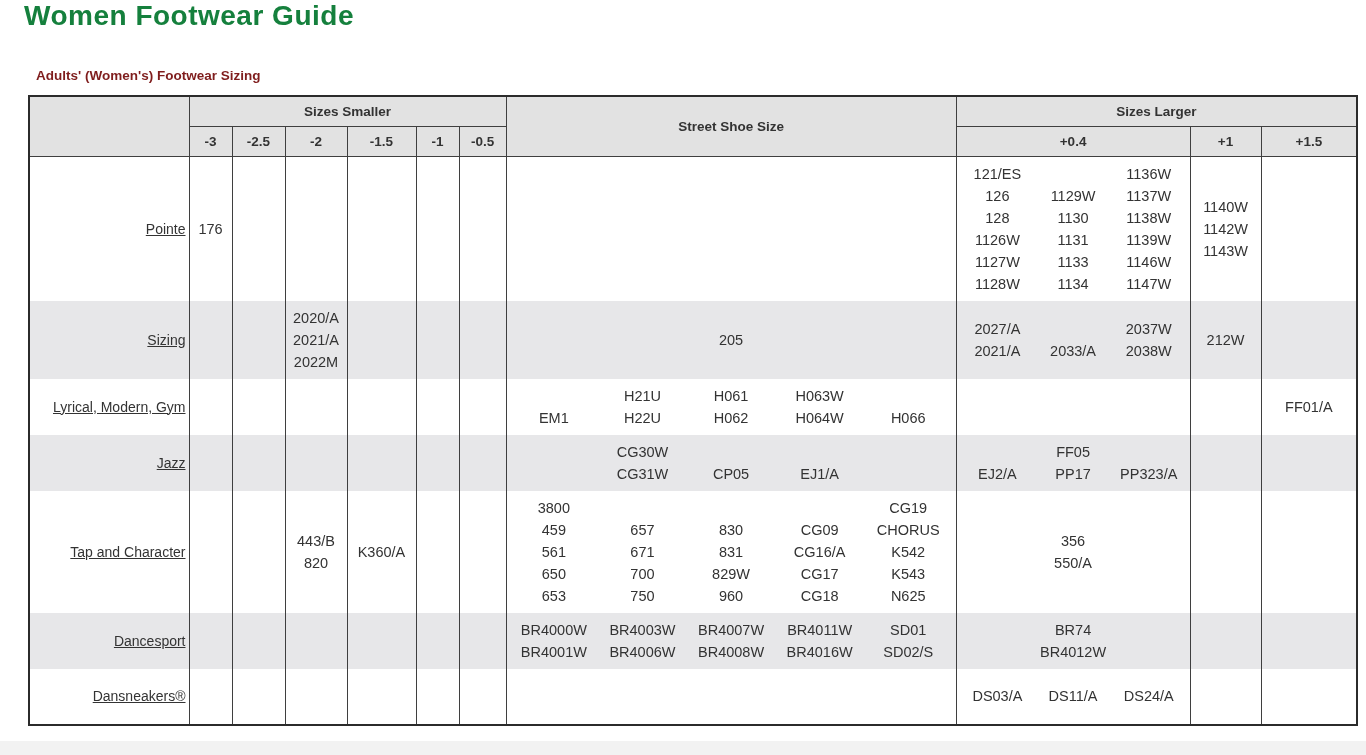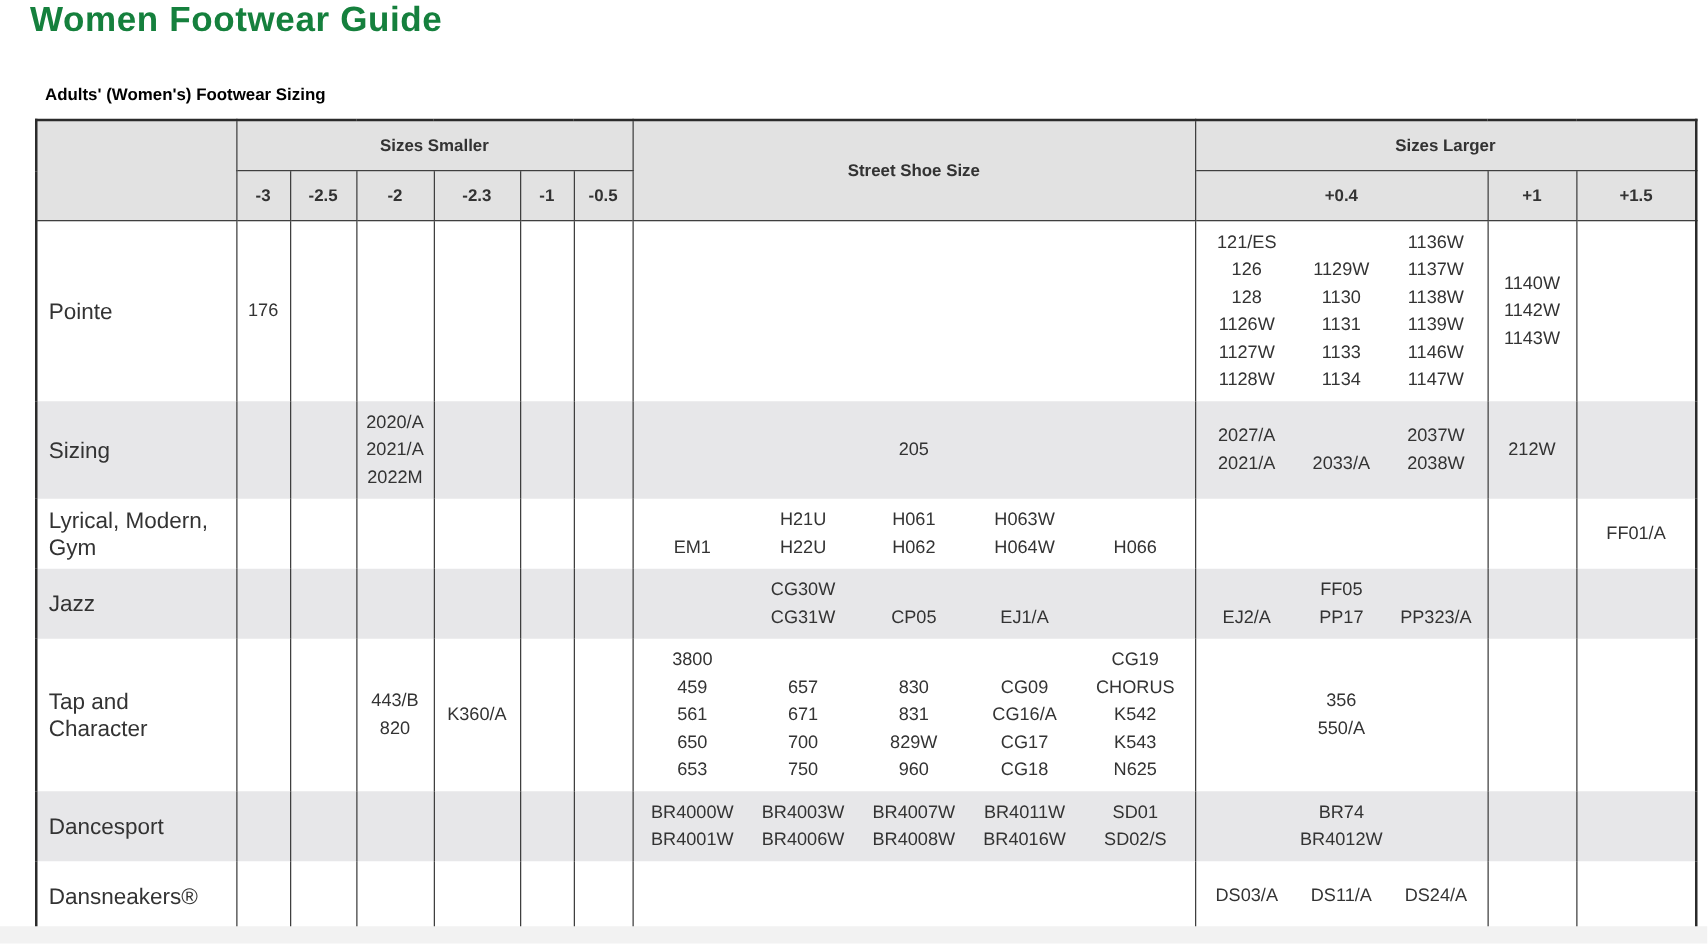--- a/index.html
+++ b/index.html
@@ -11,54 +11,55 @@
     color: #2f2f2f;
     overflow: hidden;
   }
   .page-title {
     position: absolute; left: 24px; top: 0px;
     font-size: 28px; font-weight: 800; color: #15803d;
     letter-spacing: 0.5px;
   }
   .table-subtitle {
     position: absolute; left: 36px; top: 68px;
-    font-size: 13.5px; font-weight: bold; color: #000000;
+    font-size: 13.5px; font-weight: bold; color: #7f1d1d;
   }
   table.sizing {
     position: absolute; left: 28px; top: 95px;
     width: 1328px;
     border-collapse: collapse;
     table-layout: fixed;
     border: 2px solid #2b2b2b;
     font-size: 14.5px;
     color: #333;
   }
   thead th {
     background: #e2e2e2;
     border: 1px solid #3f3f3f;
     font-size: 13.5px; font-weight: bold; color: #333;
     text-align: center;
     height: 30px;
-    padding: 12px 4px;
+    padding: 2px 4px;
   }
   tbody tr { height: 56px; }
   tbody td {
     border-left: 1px solid #3f3f3f;
     border-right: 1px solid #3f3f3f;
     border-top: none; border-bottom: none;
     vertical-align: middle;
     text-align: center;
     padding: 6px 3px;
     line-height: 22px;
   }
   tbody tr.shaded td { background: #e7e7e9; }
   td.cat {
-    text-align: left;
+    text-align: right;
     padding-left: 9px;
-    font-size: 18px;
+    font-size: 14px;
+    text-decoration: underline;
   }
   .lines { white-space: pre-line; }
   .groups {
     display: flex;
     align-items: flex-end;
     width: 100%;
   }
   .group {
     flex: 1 1 0;
     text-align: center;
@@ -94,21 +95,21 @@
     <tr>
       <th rowspan="2"></th>
       <th colspan="6">Sizes Smaller</th>
       <th rowspan="2">Street Shoe Size</th>
       <th colspan="3">Sizes Larger</th>
     </tr>
     <tr>
       <th>-3</th>
       <th>-2.5</th>
       <th>-2</th>
-      <th>-2.3</th>
+      <th>-1.5</th>
       <th>-1</th>
       <th>-0.5</th>
       <th>+0.4</th>
       <th>+1</th>
       <th>+1.5</th>
     </tr>
   </thead>
   <tbody id="table-body">
       <tr>
         <td class="cat">Pointe</td>

